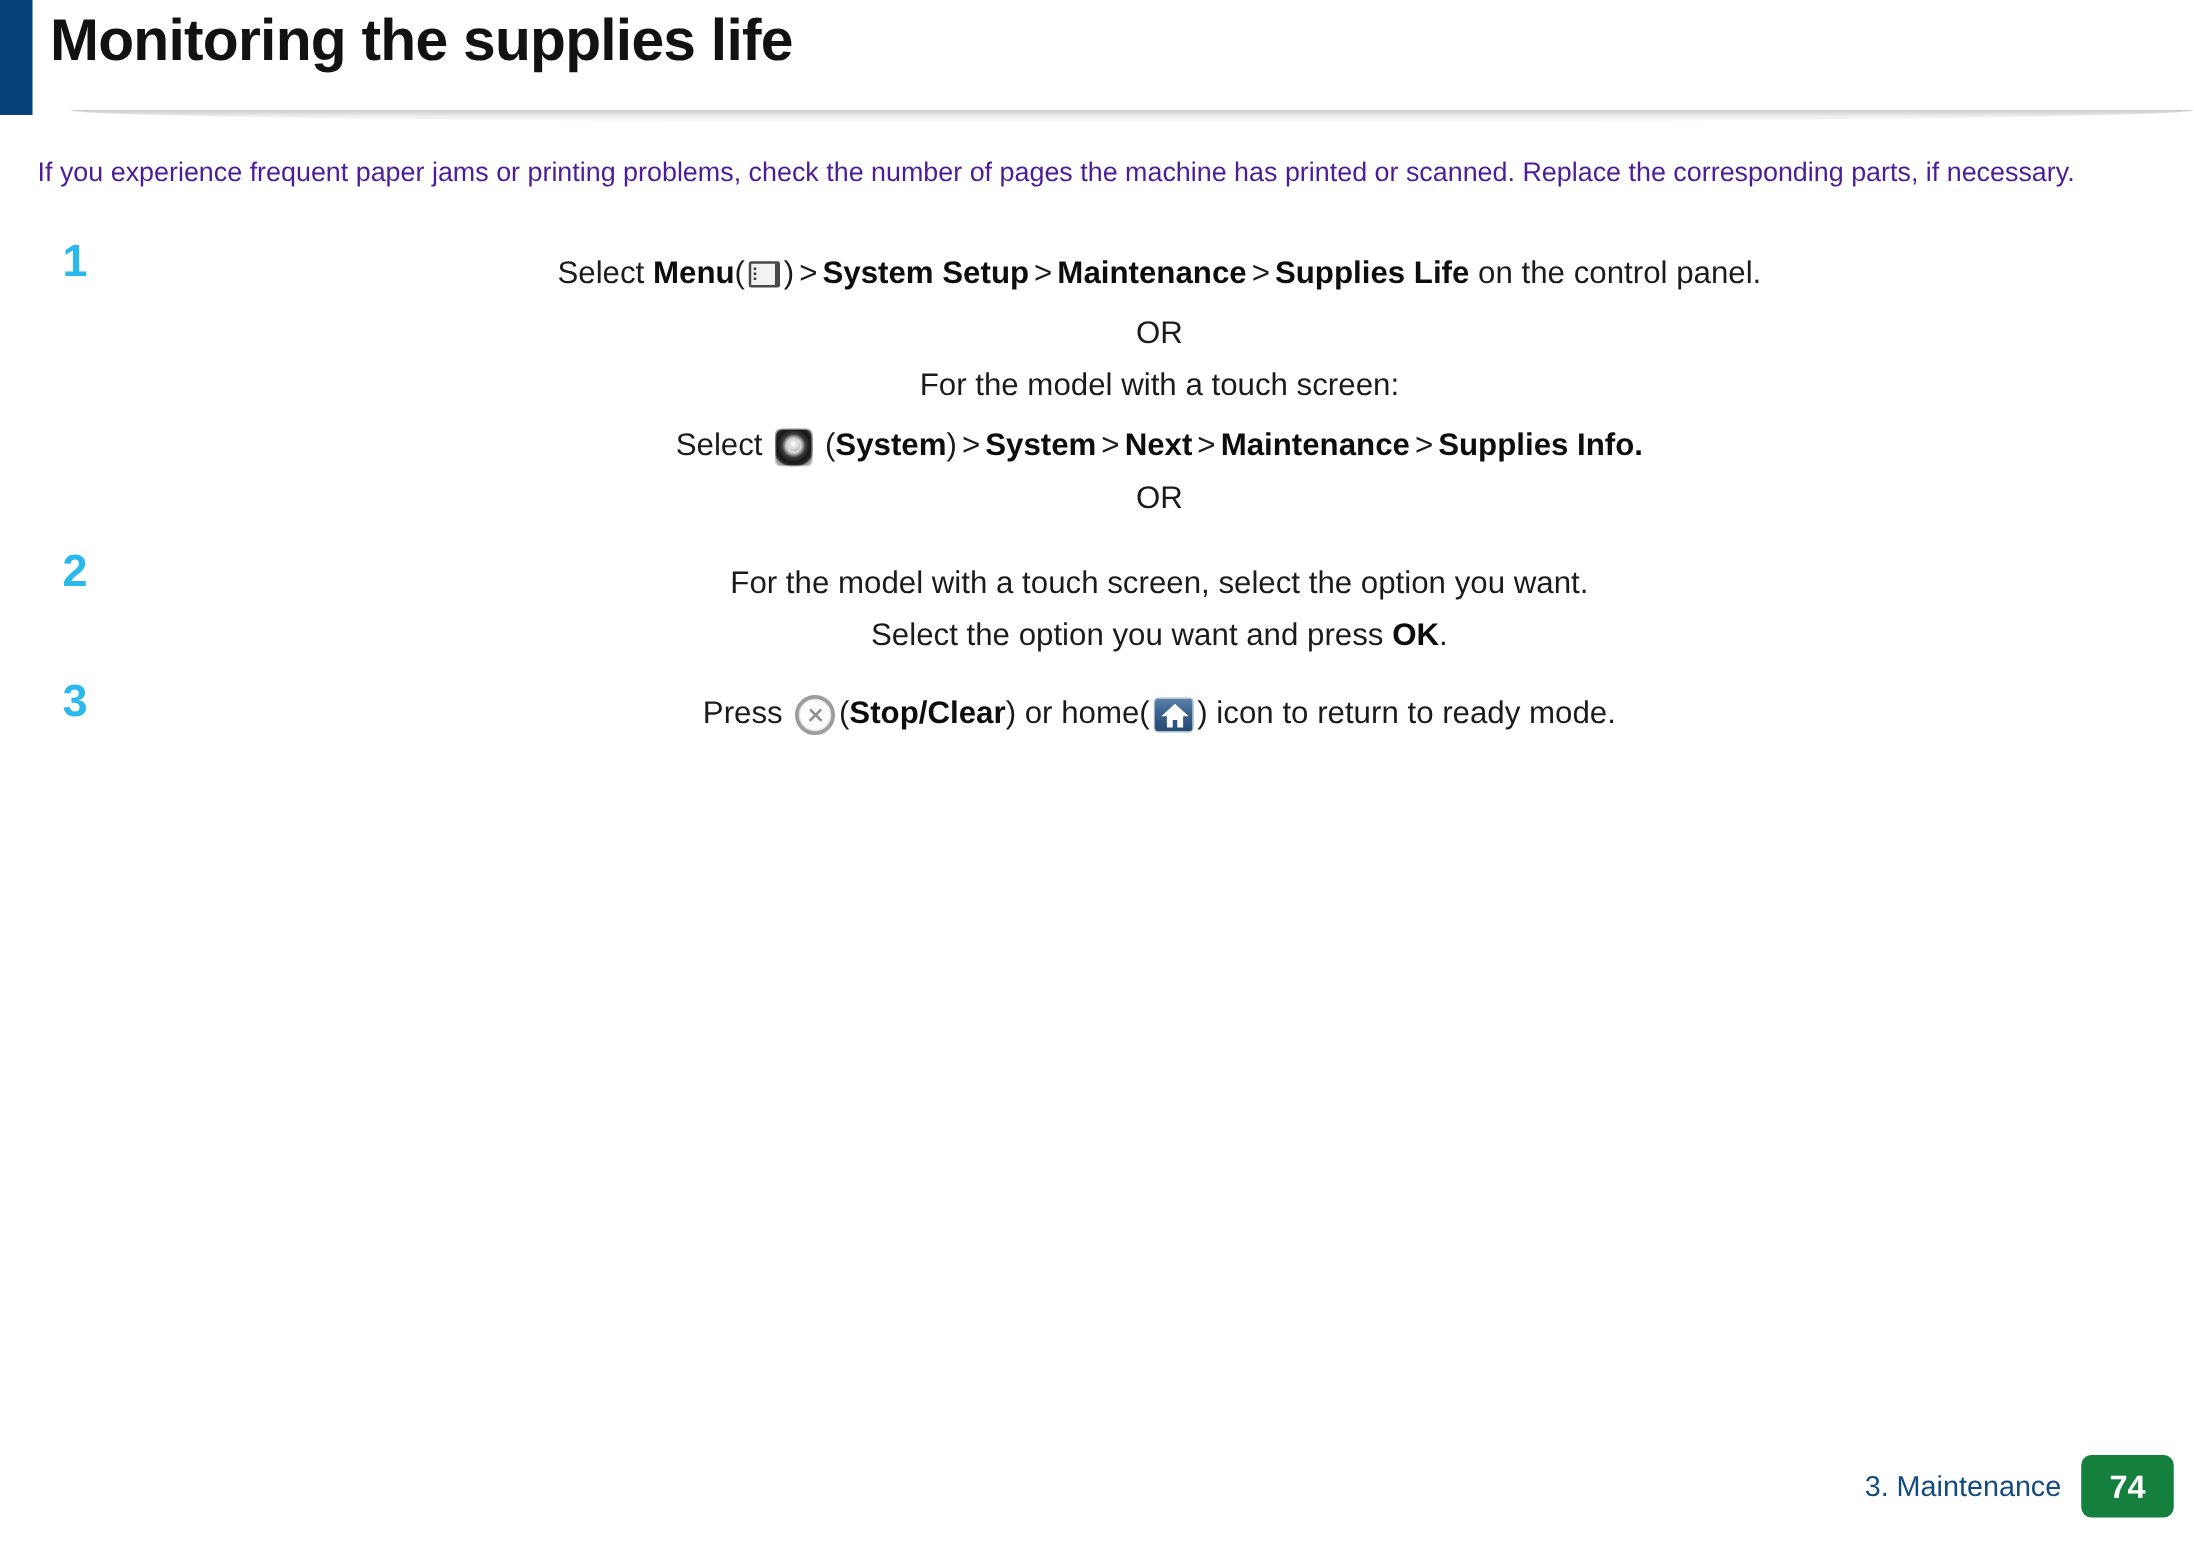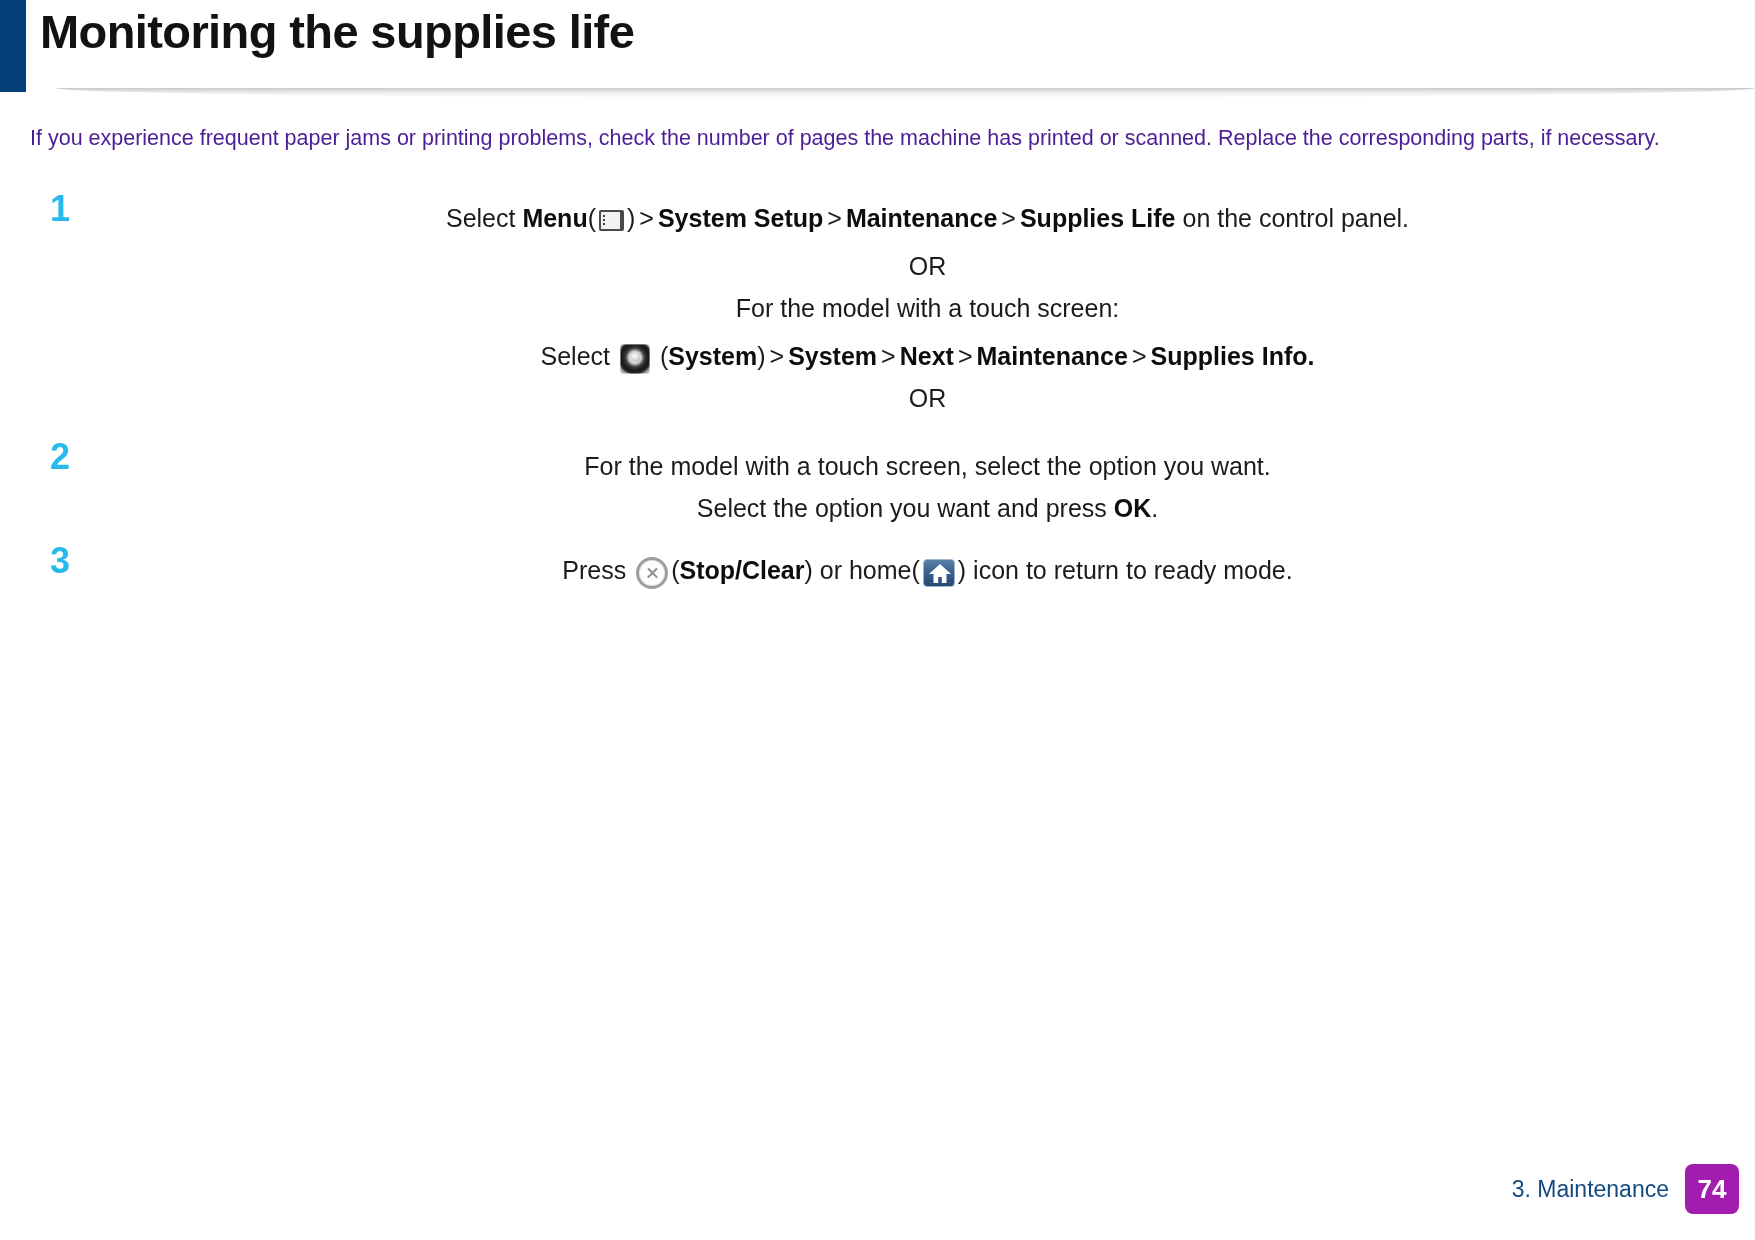--- a/index.html
+++ b/index.html
@@ -212,23 +212,23 @@
     align-items: center;
   }
   .footer-chapter {
     font-size: 23px;
     font-weight: normal;
     color: #134a80;
     margin-right: 16px;
     white-space: nowrap;
   }
   .footer-page {
-    width: 54px;
+    width: 74px;
     height: 50px;
-    background: #a21caf;
+    background: #15803d;
     border-radius: 8px;
     color: #ffffff;
     font-size: 26px;
     font-weight: bold;
     display: flex;
     align-items: center;
     justify-content: center;
     margin-right: 16px;
   }
 </style>

